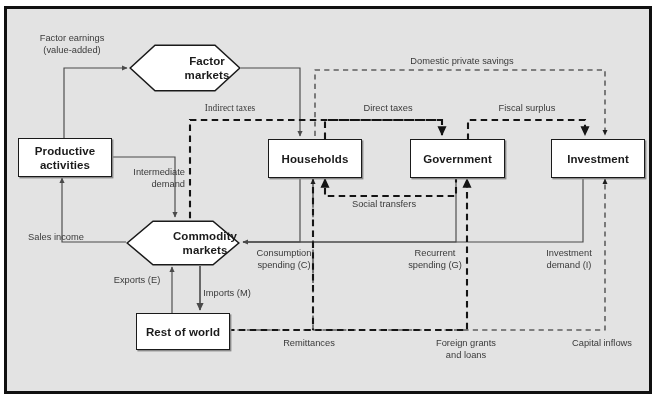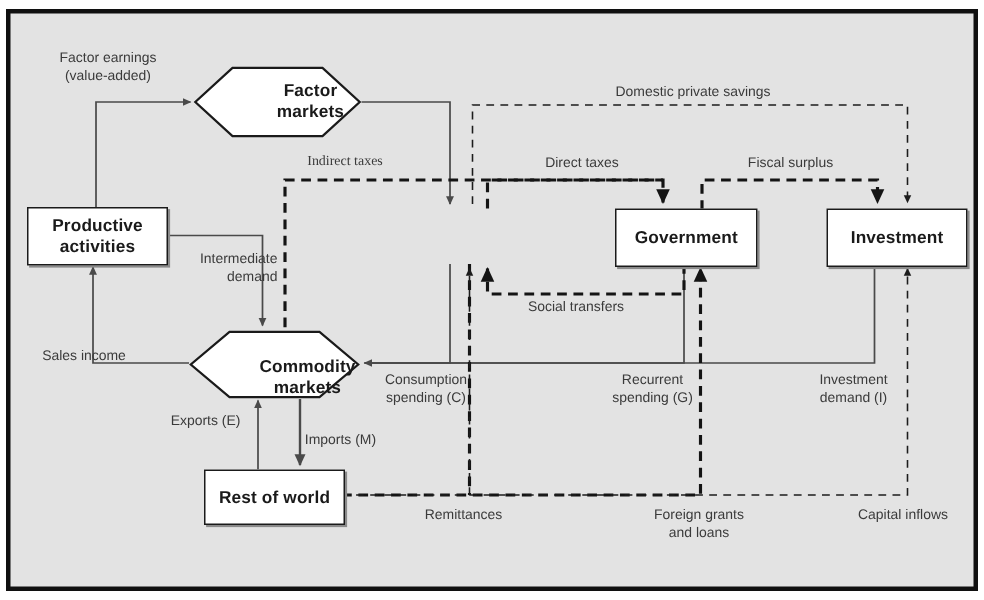--- a/index.html
+++ b/index.html
@@ -121,30 +121,33 @@
     </svg>
     <span class="hexlabel">Factor
 markets</span>
   </div>
 
   <div class="node boxnode" style="left:18px;top:138px;width:92px;height:37px;">
     <span>Productive
 activities</span>
   </div>
 
+  <div class="node boxnode" style="left:268px;top:139px;width:92px;height:37px;">
+    <span>Households</span>
+  </div>
 
   <div class="node boxnode" style="left:410px;top:139px;width:93px;height:37px;">
     <span>Government</span>
   </div>
 
   <div class="node boxnode" style="left:551px;top:139px;width:92px;height:37px;">
     <span>Investment</span>
   </div>
 
-  <div class="node hexwrap" style="left:126px;top:220px;width:114px;height:46px;align-items:flex-end;">
+  <div class="node hexwrap" style="left:126px;top:220px;width:114px;height:46px;">
     <svg width="114" height="46" viewBox="0 0 114 46">
       <polygon points="27,1.2 87,1.2 112.8,23 87,44.8 27,44.8 1.2,23" fill="#ffffff" stroke="#1a1a1a" stroke-width="1.5"></polygon>
     </svg>
     <span class="hexlabel">Commodity
 markets</span>
   </div>
 
   <div class="node boxnode" style="left:136px;top:313px;width:92px;height:35px;">
     <span>Rest of world</span>
   </div>

